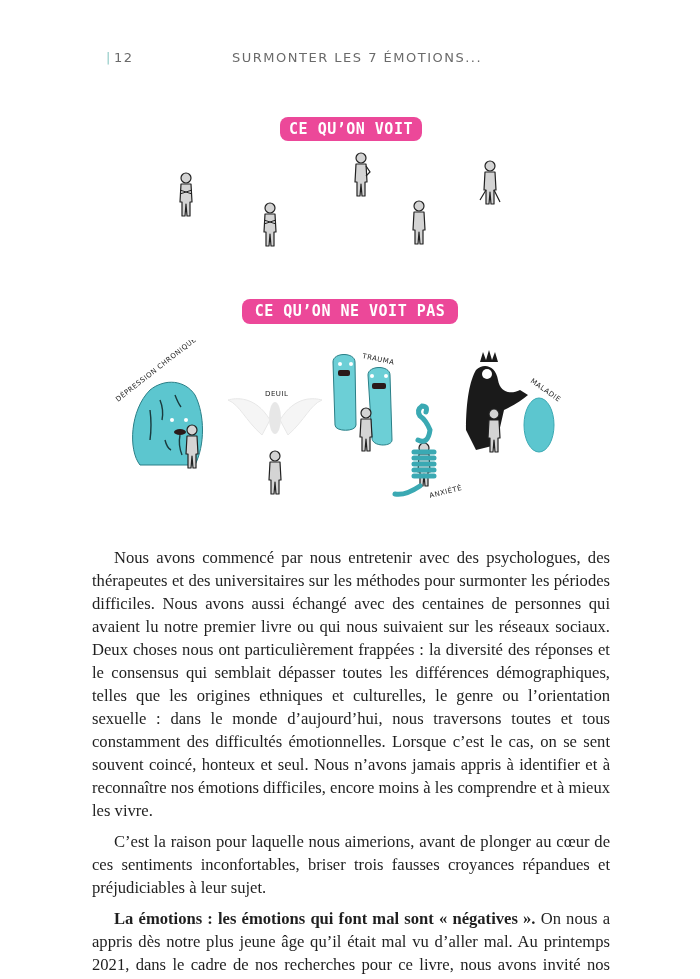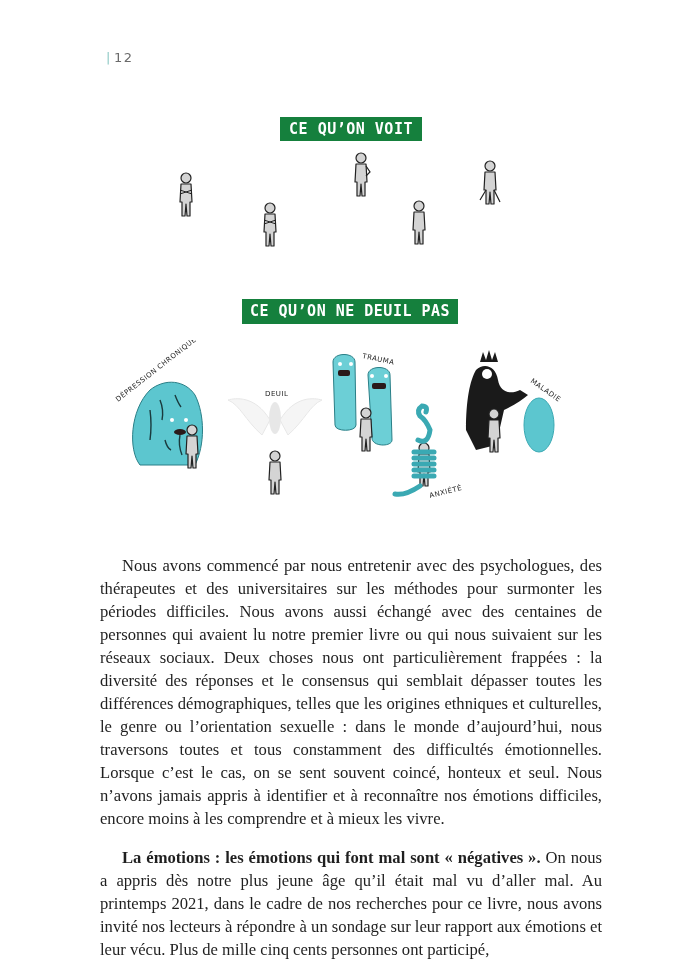--- a/index.html
+++ b/index.html
@@ -1,36 +1,37 @@
 <!DOCTYPE html>
 <html><head>
 <meta charset="utf-8">
 <style>
   html, body { margin: 0; padding: 0; background: #ffffff; }
   body { width: 700px; height: 979px; position: relative; overflow: hidden; font-family: "Liberation Serif", serif; color: #1f1f1f; }
   .header { position: absolute; top: 50px; left: 82px; width: 500px; height: 20px; font-family: "DejaVu Sans", sans-serif; font-size: 13px; letter-spacing: 1.5px; color: #6a6a6a; }
   .page-num { position: absolute; left: 0; top: 0; margin-left: 32px; }
   .sep { position: absolute; left: 24px; top: 0; color: #8fc9c5; }
   .running-title { position: absolute; left: 150px; top: 0; }
-  .pill { position: absolute; background: #15803d; color: #fff; font-family: "DejaVu Sans Mono", monospace; font-weight: bold; border-radius: 0; text-align: center; letter-spacing: 0.5px; }
+  .pill { position: absolute; background: #ec4899; color: #fff; font-family: "DejaVu Sans Mono", monospace; font-weight: bold; border-radius: 8px; text-align: center; letter-spacing: 0.5px; }
   .pill1 { left: 280px; top: 117px; width: 142px; height: 24px; line-height: 24px; font-size: 15px; }
   .pill2 { left: 242px; top: 299px; width: 216px; height: 25px; line-height: 25px; font-size: 15px; }
   .illus { position: absolute; left: 0; width: 700px; }
   .illus svg { position: absolute; left: 0; top: 0; }
   .lbl { font-family: "DejaVu Sans", sans-serif; font-size: 7px; fill: #222; letter-spacing: 0.5px; }
   .text { position: absolute; left: 84px; top: 538px; width: 534px; font-size: 16.6px; line-height: 23px; text-align: justify; }
-  .text p { margin: 16px; text-indent: 22px; }
+  .text p { margin: 8px; text-indent: 22px; }
   .text b { font-weight: bold; }
 </style>
 </head>
 <body>
 
 <div class="header">
   <span class="page-num">12</span>
   <span class="sep">|</span>
+  <span class="running-title">SURMONTER LES 7 ÉMOTIONS...</span>
 </div>
 
 <div class="pill pill1">CE QU’ON VOIT</div>
 
 <div class="illus" style="top:150px;height:110px;">
   <svg width="700" height="110" viewBox="0 0 700 110">
     <defs>
       <g id="person">
         <circle cx="0" cy="-22" r="5" fill="#d4d4d4" stroke="#222" stroke-width="1.2"></circle>
         <path d="M-5,-16 L5,-16 L6,2 L4,2 L4,16 L1,16 L0,4 L-1,16 L-4,16 L-4,2 L-6,2 Z" fill="#d4d4d4" stroke="#222" stroke-width="1.2" stroke-linejoin="round"></path>
@@ -51,21 +52,21 @@
     <g transform="translate(419,78)">
         <use href="#person"></use>
       </g>
     <g transform="translate(490,38)">
         <use href="#person"></use>
         <path d="M4,2 L10,14 M-4,2 L-10,12" stroke="#222" stroke-width="1.2"></path>
       </g>
   </svg>
 </div>
 
-<div class="pill pill2">CE QU’ON NE DEUIL PAS</div>
+<div class="pill pill2">CE QU’ON NE VOIT PAS</div>
 
 <div class="illus" style="top:340px;height:170px;">
   <svg width="700" height="170" viewBox="0 0 700 170">
     <defs>
       <g id="p2">
         <circle cx="0" cy="-22" r="5" fill="#d4d4d4" stroke="#222" stroke-width="1.2"></circle>
         <path d="M-5,-16 L5,-16 L6,2 L4,2 L4,16 L1,16 L0,4 L-1,16 L-4,16 L-4,2 L-6,2 Z" fill="#d4d4d4" stroke="#222" stroke-width="1.2" stroke-linejoin="round"></path>
       </g>
     </defs>
 
@@ -122,14 +123,15 @@
           <use href="#p2"></use>
         </g>
       <ellipse cx="539" cy="85" rx="15" ry="27" fill="#5cc6cf" stroke="#3aa9b3"></ellipse>
     </g>
     <text class="lbl" transform="translate(530,42) rotate(35)">MALADIE</text>
   </svg>
 </div>
 
 <div class="text">
   <p>Nous avons commencé par nous entretenir avec des psychologues, des thérapeutes et des universitaires sur les méthodes pour surmonter les périodes difficiles. Nous avons aussi échangé avec des centaines de personnes qui avaient lu notre premier livre ou qui nous suivaient sur les réseaux sociaux. Deux choses nous ont particulièrement frappées : la diversité des réponses et le consensus qui semblait dépasser toutes les différences démographiques, telles que les origines ethniques et culturelles, le genre ou l’orientation sexuelle : dans le monde d’aujourd’hui, nous traversons toutes et tous constamment des difficultés émotionnelles. Lorsque c’est le cas, on se sent souvent coincé, honteux et seul. Nous n’avons jamais appris à identifier et à reconnaître nos émotions difficiles, encore moins à les comprendre et à mieux les vivre.</p>
+  <p>C’est la raison pour laquelle nous aimerions, avant de plonger au cœur de ces sentiments inconfortables, briser trois fausses croyances répandues et préjudiciables à leur sujet.</p>
   <p><b>La émotions : les émotions qui font mal sont « négatives ».</b><span> On nous a appris dès notre plus jeune âge qu’il était mal vu d’aller mal. Au printemps 2021, dans le cadre de nos recherches pour ce livre, nous avons invité nos lecteurs à répondre à un sondage sur leur rapport aux émotions et leur vécu. Plus de mille cinq cents personnes ont participé,</span></p>
 </div>
 
 </body></html>

